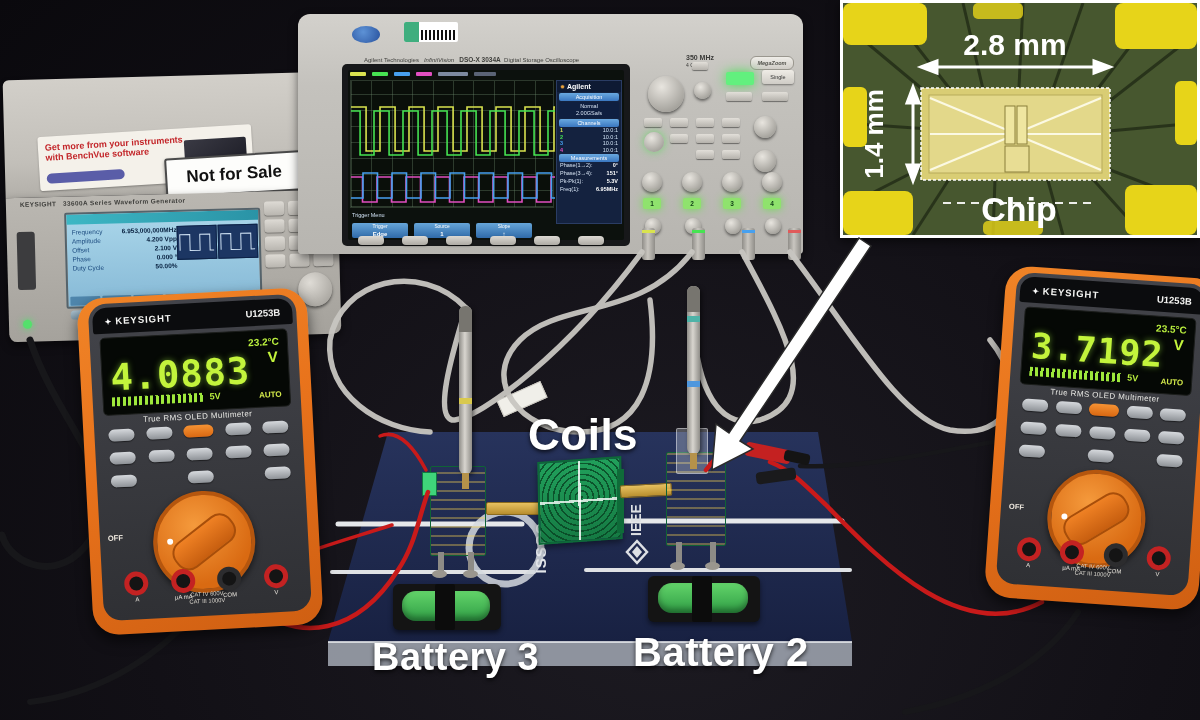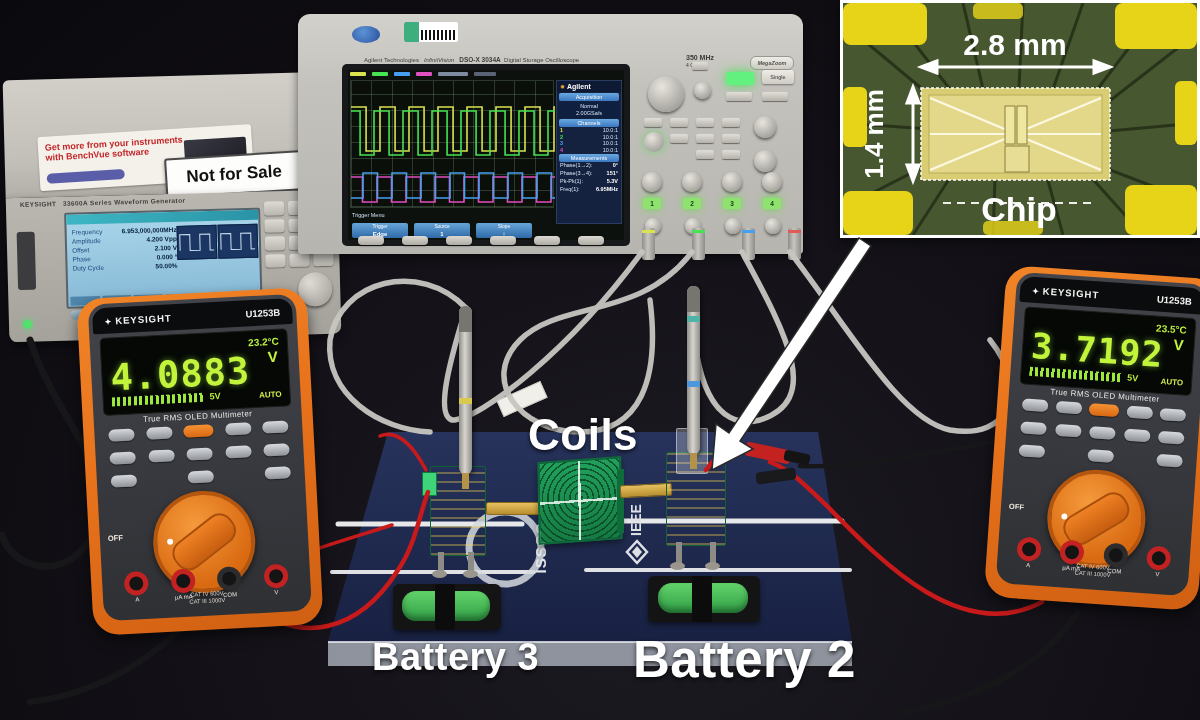--- a/index.html
+++ b/index.html
@@ -687,15 +687,15 @@
               <div class="hole"></div>
               <div class="jl">V</div>
             </div>
         </div>
       </div>
     </div>
   </div>
 
   <div class="lbl" style="left:528px;top:410px;font-size:44px;">Coils</div>
   <div class="lbl" style="left:372px;top:636px;font-size:38px;">Battery 3</div>
-  <div class="lbl" style="left:633px;top:630px;font-size:51px;">Battery 2</div>
+  <div class="lbl" style="left:633px;top:630px;font-size:40px;">Battery 2</div>
 
 </div>
 
 </body></html>

